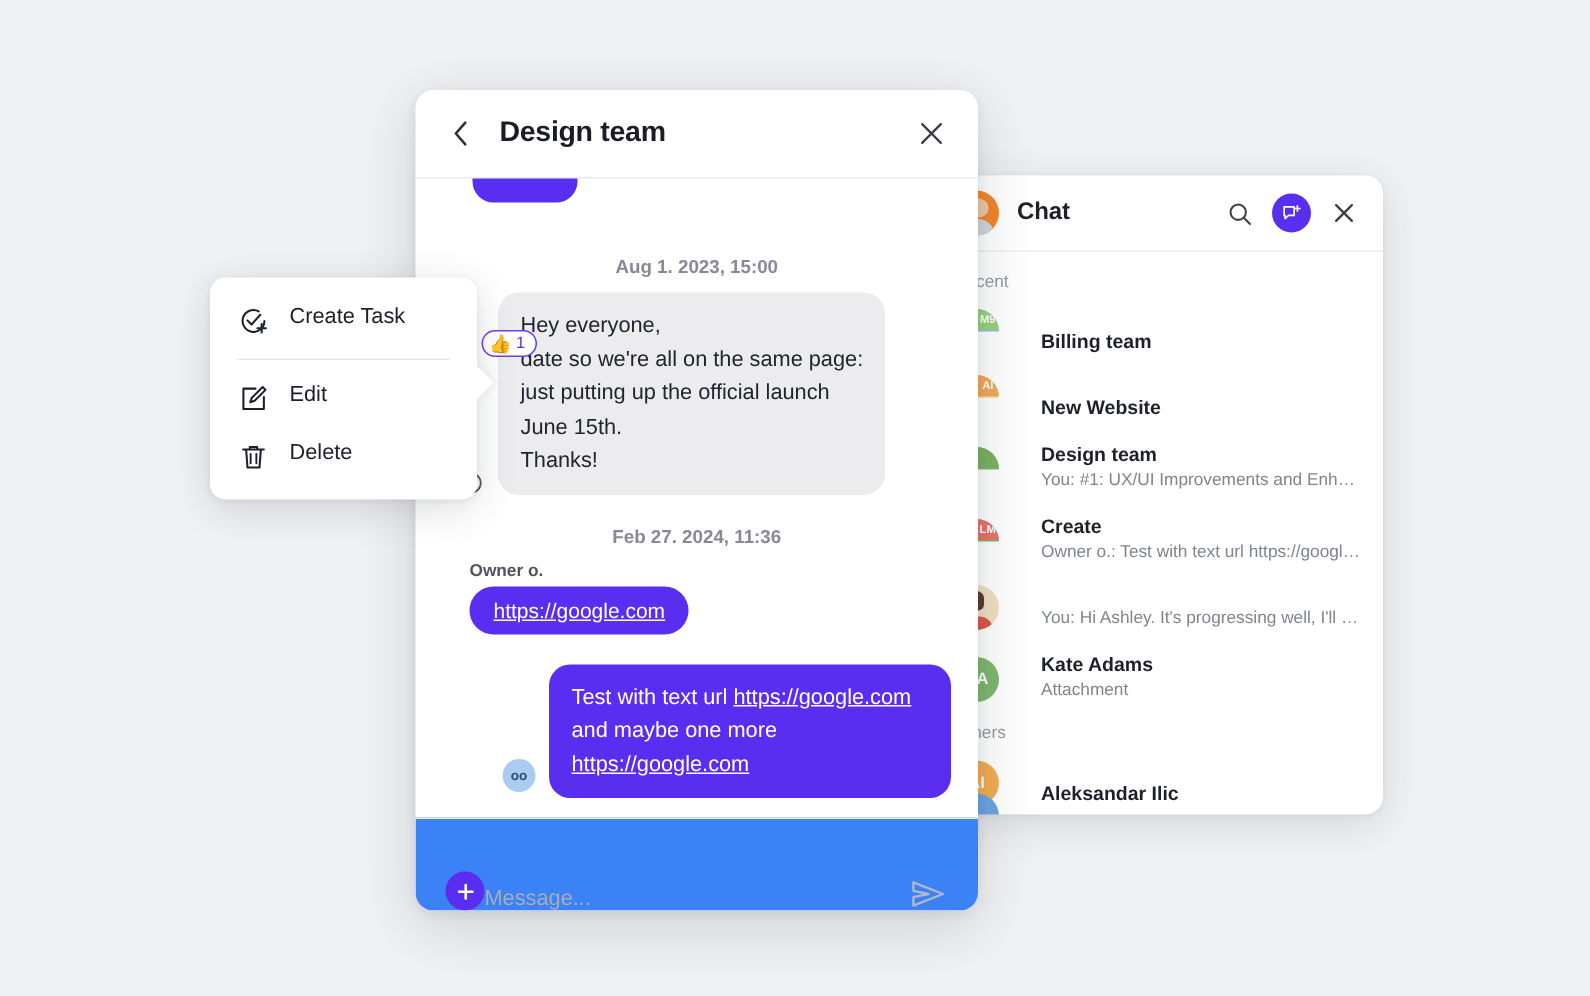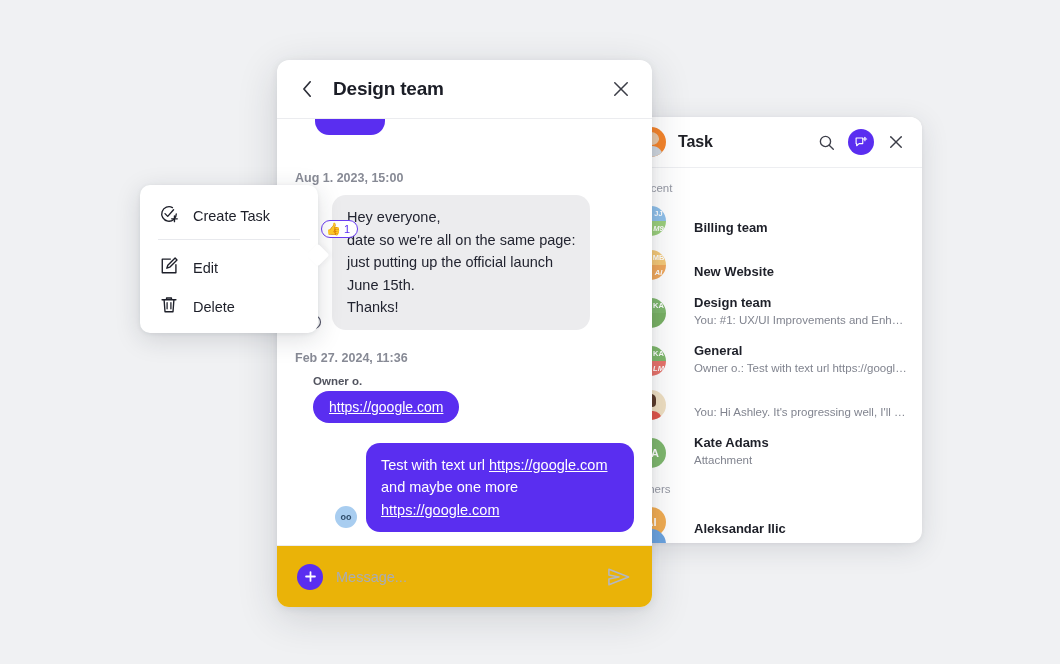--- a/index.html
+++ b/index.html
@@ -76,21 +76,21 @@
     gap: 11px;
   }
   .avatar {
     width: 30px; height: 30px; border-radius: 50%;
     flex: 0 0 auto; position: relative; overflow: hidden;
     font-size: 7.5px; font-weight: bold; color: #fff;
   }
   .quad { position: absolute; width: 50%; height: 50%;
           display: flex; align-items: center; justify-content: center; }
   .q1 { left: 0; top: 0; } .q2 { right: 0; top: 0; }
-  .q3 { left: 0; bottom: 0; } .q4 { right: 0; bottom: 0; font-style: italic; }
+  .q3 { left: 0; bottom: 0; } .q4 { right: 0; bottom: 16px; }
   .avatar-solid {
     display: flex; align-items: center; justify-content: center;
     font-size: 11px; font-weight: bold; color: #fff;
   }
   .avatar-photo { background: #f0e0c2; }
   .avatar-photo .ph-head {
     position: absolute; left: 10px; top: 4px;
     width: 10px; height: 13px; border-radius: 5px 5px 4px 4px;
     background: #5a3a28;
   }
@@ -163,21 +163,21 @@
     transform: translateY(-100%);
     display: flex; align-items: center; gap: 3px;
     background: #ffffff; border: 1.5px solid #6b3df2;
     border-radius: 12px; padding: 1px 7px 1px 4px;
     font-size: 11px; color: #5a2ef0; font-weight: 500;
     z-index: 3;
   }
   .reaction-emoji { font-size: 12px; }
 
   .date-sep {
-    text-align: left;
+    text-align: center;
     font-size: 12.5px; font-weight: bold; color: #878a95;
     margin: 0 0 10px 0;
   }
 
   .msg-row { display: flex; align-items: center; margin-bottom: 4px; }
   .msg-row.in { justify-content: flex-start; align-items: flex-end; }
   .msg-row.out { justify-content: flex-end; }
 
   .hover-tools {
     display: flex; align-items: center; gap: 8px;
@@ -214,23 +214,23 @@
     background: #a8cdf0; color: #2f4d6b;
     font-size: 9px; font-weight: bold;
     display: flex; align-items: center; justify-content: center;
     margin-right: 9px; flex: 0 0 auto;
     align-self: flex-end; margin-bottom: 4px;
   }
 
   .composer {
     flex: 0 0 auto; height: 62px;
     border-top: 1px solid #ebecef;
-    display: flex; align-items: center;
-    padding: 0 20px; gap: 13px;
-    background: #eab308;
+    display: flex; align-items: flex-end;
+    padding: 0 20px; 
+    background: #3b82f6;
   }
   .plus-btn {
     width: 26px; height: 26px; border-radius: 50%;
     background: #5a2ef0; color: #fff; flex: 0 0 auto;
     display: flex; align-items: center; justify-content: center;
     cursor: pointer;
   }
   .composer-input {
     flex: 1 1 auto; border: none; outline: none;
     font-family: "Liberation Sans", sans-serif;
@@ -252,37 +252,37 @@
   }
   .ctx-menu::after {
     content: "";
     position: absolute; right: -8px; top: 62px;
     width: 16px; height: 16px;
     background: #fff; transform: rotate(45deg);
     border-radius: 2px;
     box-shadow: 2px -2px 5px rgba(30,35,50,0.05);
   }
   .ctx-item {
-    display: flex; align-items: flex-end; gap: 14px;
+    display: flex; align-items: flex-start; gap: 14px;
     padding: 9px 18px; cursor: pointer;
     font-size: 14.5px; color: #1d1f29;
   }
   .ctx-icon { width: 21px; height: 21px; display:flex; align-items:center;
               justify-content:center; color: #1d1f29; flex: 0 0 auto; }
   .ctx-divider { height: 1px; background: #e8e9ed; margin: 6px 18px; }
 </style>
 </head>
 <body>
 
 <div id="stage">
 
   <div class="chat-panel">
     <div class="chat-panel-head">
       <div class="chat-head-avatar"></div>
-      <div class="chat-title">Task</div>
+      <div class="chat-title">Chat</div>
       <div class="chat-head-actions">
         <div class="icon-btn">
           <svg width="17" height="17" viewBox="0 0 20 20" fill="none">
             <circle cx="8.8" cy="8.8" r="6" stroke="#3d3f4a" stroke-width="1.6"></circle>
             <line x1="13.2" y1="13.2" x2="18" y2="18" stroke="#3d3f4a" stroke-width="1.6" stroke-linecap="round"></line>
           </svg>
         </div>
         <div class="new-msg-btn">
           <svg width="14" height="14" viewBox="0 0 20 20" fill="none">
             <path d="M3 4.2h9.5v8.1H7.2L3.8 15.3V12.3H3z" stroke="#fff" stroke-width="1.6" stroke-linejoin="round"></path>
@@ -341,21 +341,21 @@
       </div>
 
       <div class="chat-row">
         <div class="avatar">
           <span class="quad q1" style="background:#8fc87c"></span>
           <span class="quad q2" style="background:#7eb86b">KA</span>
           <span class="quad q3" style="background:#f0b45e"></span>
           <span class="quad q4" style="background:#e8736b">LM</span>
         </div>
         <div class="chat-row-text">
-          <div class="chat-row-name">General</div>
+          <div class="chat-row-name">Create</div>
           <div class="chat-row-preview">Owner o.: Test with text url https://google.com and...</div>
         </div>
       </div>
 
       <div class="chat-row">
         <div class="avatar avatar-photo">
           <span class="ph-head"></span>
             <span class="ph-body"></span>
             <span class="ph-body2"></span>
         </div>

